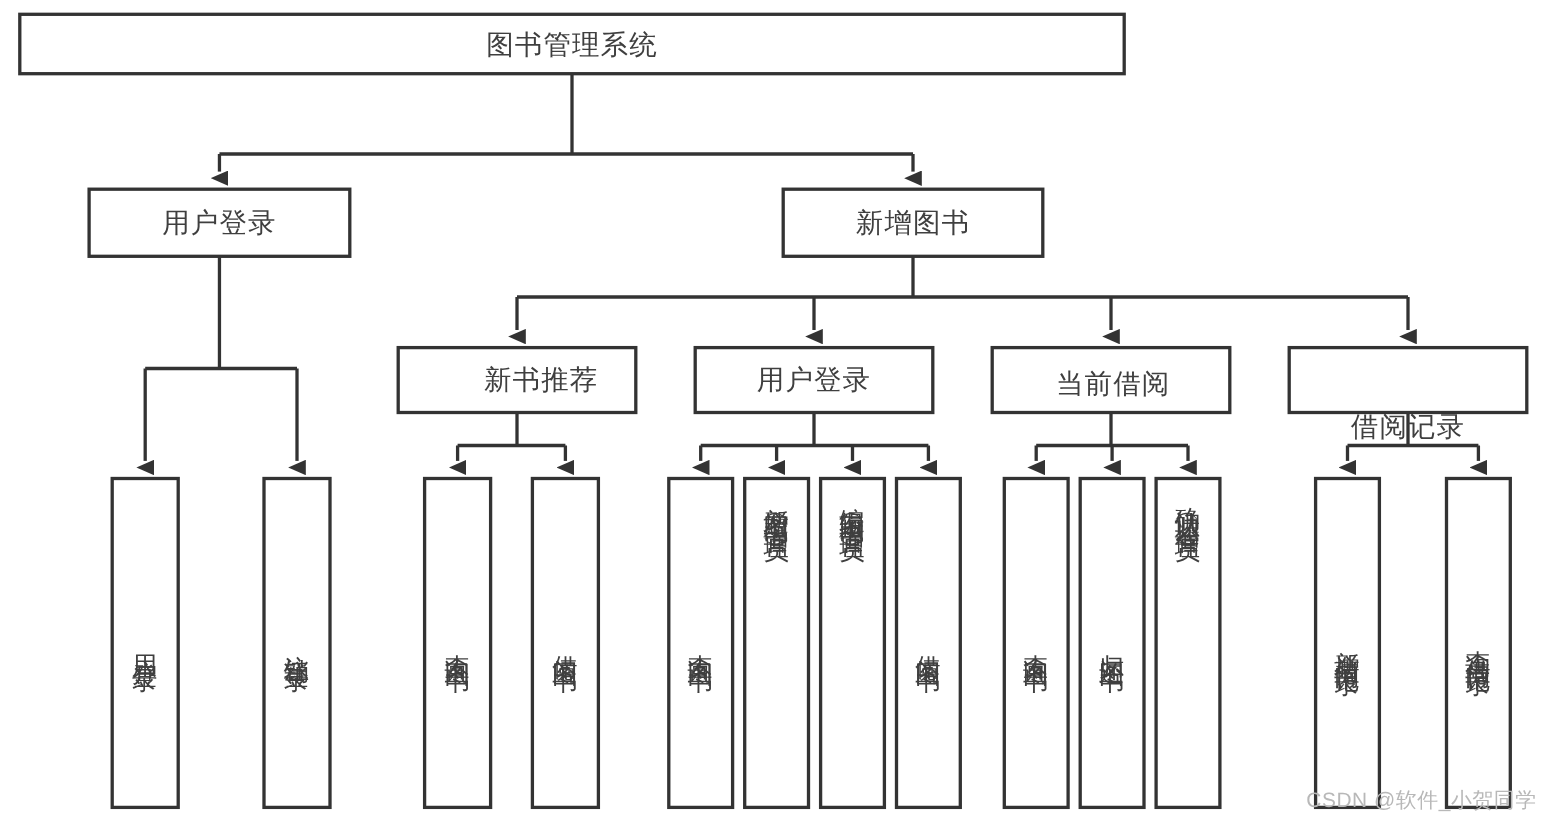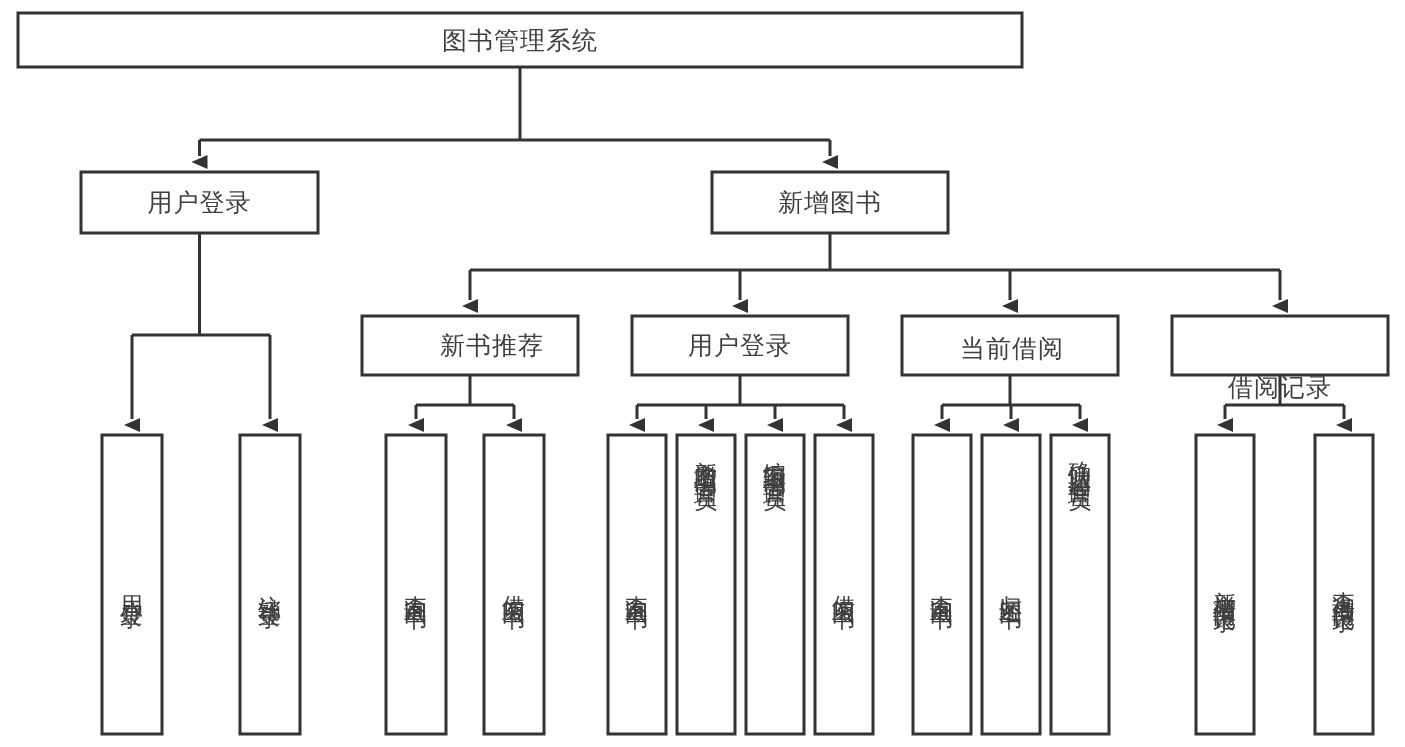--- a/index.html
+++ b/index.html
@@ -239,14 +239,15 @@
     <span class="vlabel-text" style="margin-top:8px;">确认归还（管理员）</span>
   </div>
 
   <div class="vlabel-wrap" style="left:1196px; top:435px; width:58px; height:299px;">
     <span class="vlabel-text">新增借阅记录</span>
   </div>
   <div class="vlabel-wrap" style="left:1315px; top:435px; width:58px; height:299px;">
     <span class="vlabel-text">查询借阅记录</span>
   </div>
 
+  <div id="watermark">CSDN @软件_小贺同学</div>
 
 </div>
 
 </body></html>

